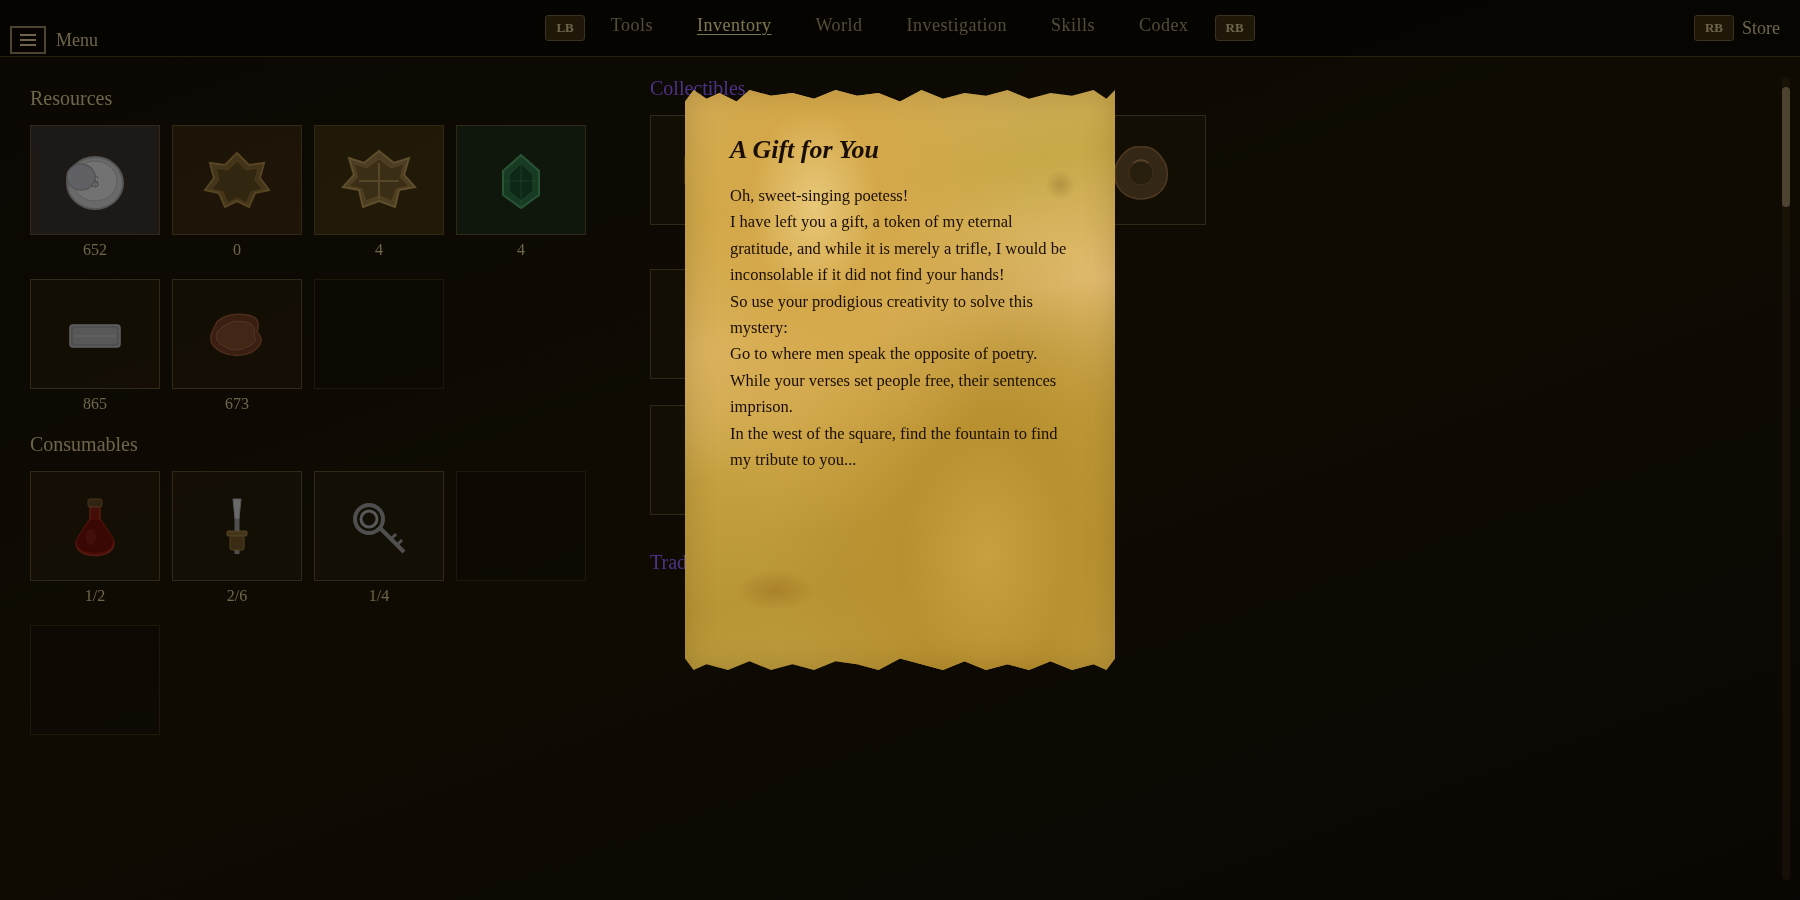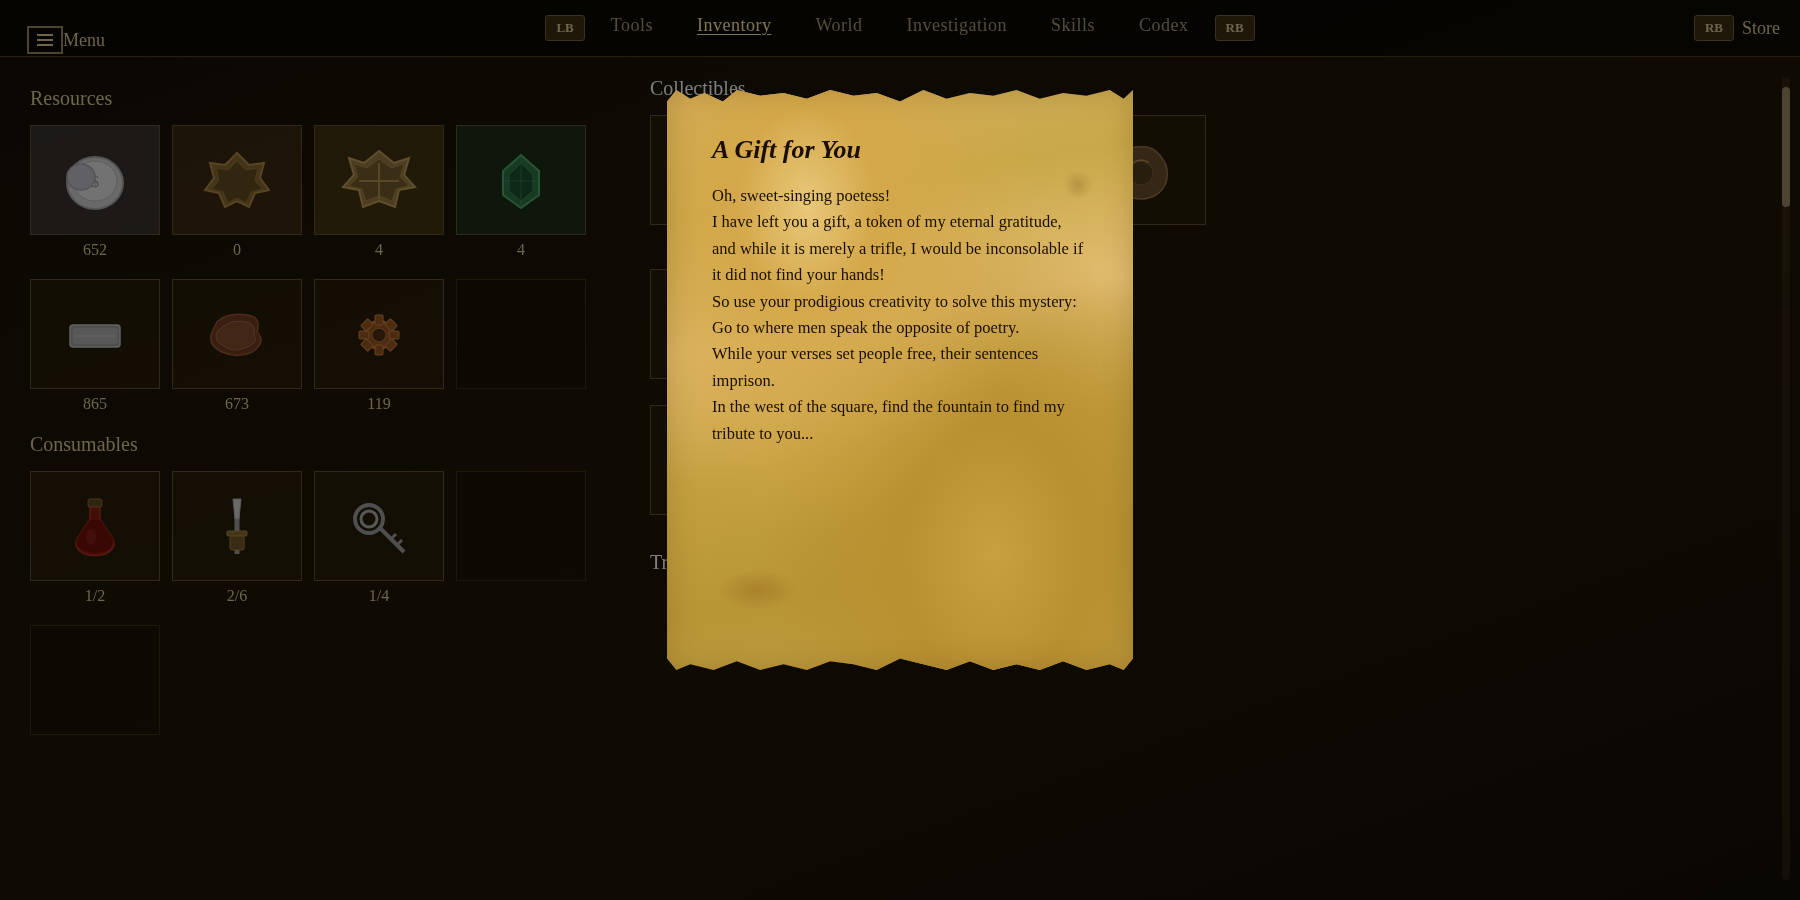--- a/index.html
+++ b/index.html
@@ -31,23 +31,24 @@
       display: flex;
       align-items: center;
       justify-content: center;
       background: rgba(10,8,3,0.85);
       border-bottom: 1px solid #4a3a1a;
       z-index: 10;
     }
 
     .nav-menu {
       position: absolute;
-      left: 27px;
-      display: flex;
-      align-items: center;
+      left: 10px;
+      display: flex;
+      align-items: center;
+      gap: 10px;
       margin-top: 24px;
     }
 
     .menu-icon {
       width: 36px;
       height: 28px;
       border: 2px solid #8a7a5a;
       display: flex;
       align-items: center;
       justify-content: center;
@@ -190,21 +191,21 @@
 
     
     .right-panel {
       flex: 1;
       padding: 20px 30px;
       overflow-y: auto;
       position: relative;
     }
 
     .right-category {
-      color: #e5e5e5;
+      color: #8b5cf6;
       font-size: 20px;
       font-family: 'Georgia', serif;
       margin-bottom: 15px;
     }
 
     .right-items-row {
       display: flex;
       flex-wrap: wrap;
       gap: 12px;
       margin-bottom: 20px;
@@ -272,21 +273,21 @@
       inset: 0;
       background: rgba(0,0,0,0.45);
       z-index: 20;
     }
 
     .parchment-modal {
       position: absolute;
       top: 90px;
       left: 50%;
       transform: translateX(-50%);
-      width: 466px;
+      width: 430px;
       min-height: 580px;
       z-index: 30;
       background:
         radial-gradient(ellipse at 30% 20%, #e8c87a 0%, #d4a84a 15%, transparent 50%),
         radial-gradient(ellipse at 70% 80%, #c8a040 0%, #b89030 20%, transparent 50%),
         linear-gradient(170deg, #d4b060 0%, #c8a848 20%, #e2bc70 40%, #c4a040 60%, #b89535 80%, #c0a045 100%);
       padding: 45px 45px 50px 45px;
       
       clip-path: polygon(
         0% 2%, 2% 0%, 5% 1.5%, 8% 0.5%, 12% 2%, 15% 0%, 20% 1%, 25% 0.5%, 30% 1.5%, 35% 0%, 40% 1%, 45% 0.5%, 50% 2%, 55% 0%, 60% 1.5%, 65% 0.5%, 70% 1%, 75% 0%, 80% 1.5%, 85% 0.5%, 90% 1%, 95% 0%, 98% 1.5%, 100% 0%,
@@ -461,40 +462,20 @@
           <div class="item-icon">
             <svg class="item-svg" viewBox="0 0 80 75">
               <path d="M20,25 Q30,15 50,18 Q65,20 60,35 Q70,45 55,55 Q40,62 25,55 Q10,48 15,35 Z" fill="#6a3820" stroke="#8a5030" stroke-width="1.5"></path>
               <path d="M25,30 Q35,22 50,25 Q60,28 57,38 Q62,46 50,50 Q38,56 28,50 Q16,44 20,35 Z" fill="#7a4828" stroke="#9a6040" stroke-width="1"></path>
             </svg>
           </div>
         </div>
         <span class="item-count">673</span>
       </div>
 
-      <div class="item-slot">
-        <div class="item-box">
-          <div class="item-icon">
-            <svg class="item-svg" viewBox="0 0 80 75">
-              <circle cx="40" cy="38" r="14" fill="#8a5020" stroke="#c07840" stroke-width="2"></circle>
-              <circle cx="40" cy="38" r="7" fill="#4a2810" stroke="#9a6030" stroke-width="1.5"></circle>
-
-              <rect x="36" y="18" width="8" height="10" rx="1" fill="#8a5020" stroke="#c07840" stroke-width="1"></rect>
-              <rect x="36" y="48" width="8" height="10" rx="1" fill="#8a5020" stroke="#c07840" stroke-width="1"></rect>
-              <rect x="20" y="34" width="10" height="8" rx="1" fill="#8a5020" stroke="#c07840" stroke-width="1"></rect>
-              <rect x="50" y="34" width="10" height="8" rx="1" fill="#8a5020" stroke="#c07840" stroke-width="1"></rect>
-              <rect x="24" y="23" width="8" height="10" rx="1" fill="#8a5020" stroke="#c07840" stroke-width="1" transform="rotate(45,28,28)"></rect>
-              <rect x="48" y="23" width="8" height="10" rx="1" fill="#8a5020" stroke="#c07840" stroke-width="1" transform="rotate(-45,52,28)"></rect>
-              <rect x="24" y="43" width="8" height="10" rx="1" fill="#8a5020" stroke="#c07840" stroke-width="1" transform="rotate(-45,28,48)"></rect>
-              <rect x="48" y="43" width="8" height="10" rx="1" fill="#8a5020" stroke="#c07840" stroke-width="1" transform="rotate(45,52,48)"></rect>
-            </svg>
-          </div>
-        </div>
-        <span class="item-count">119</span>
-      </div>
 
       <div class="item-slot">
         <div class="item-box empty"></div>
         <span class="item-count"></span>
       </div>
 
     </div>
 
     <div class="category-title">Consumables</div>
     <div class="items-grid">

